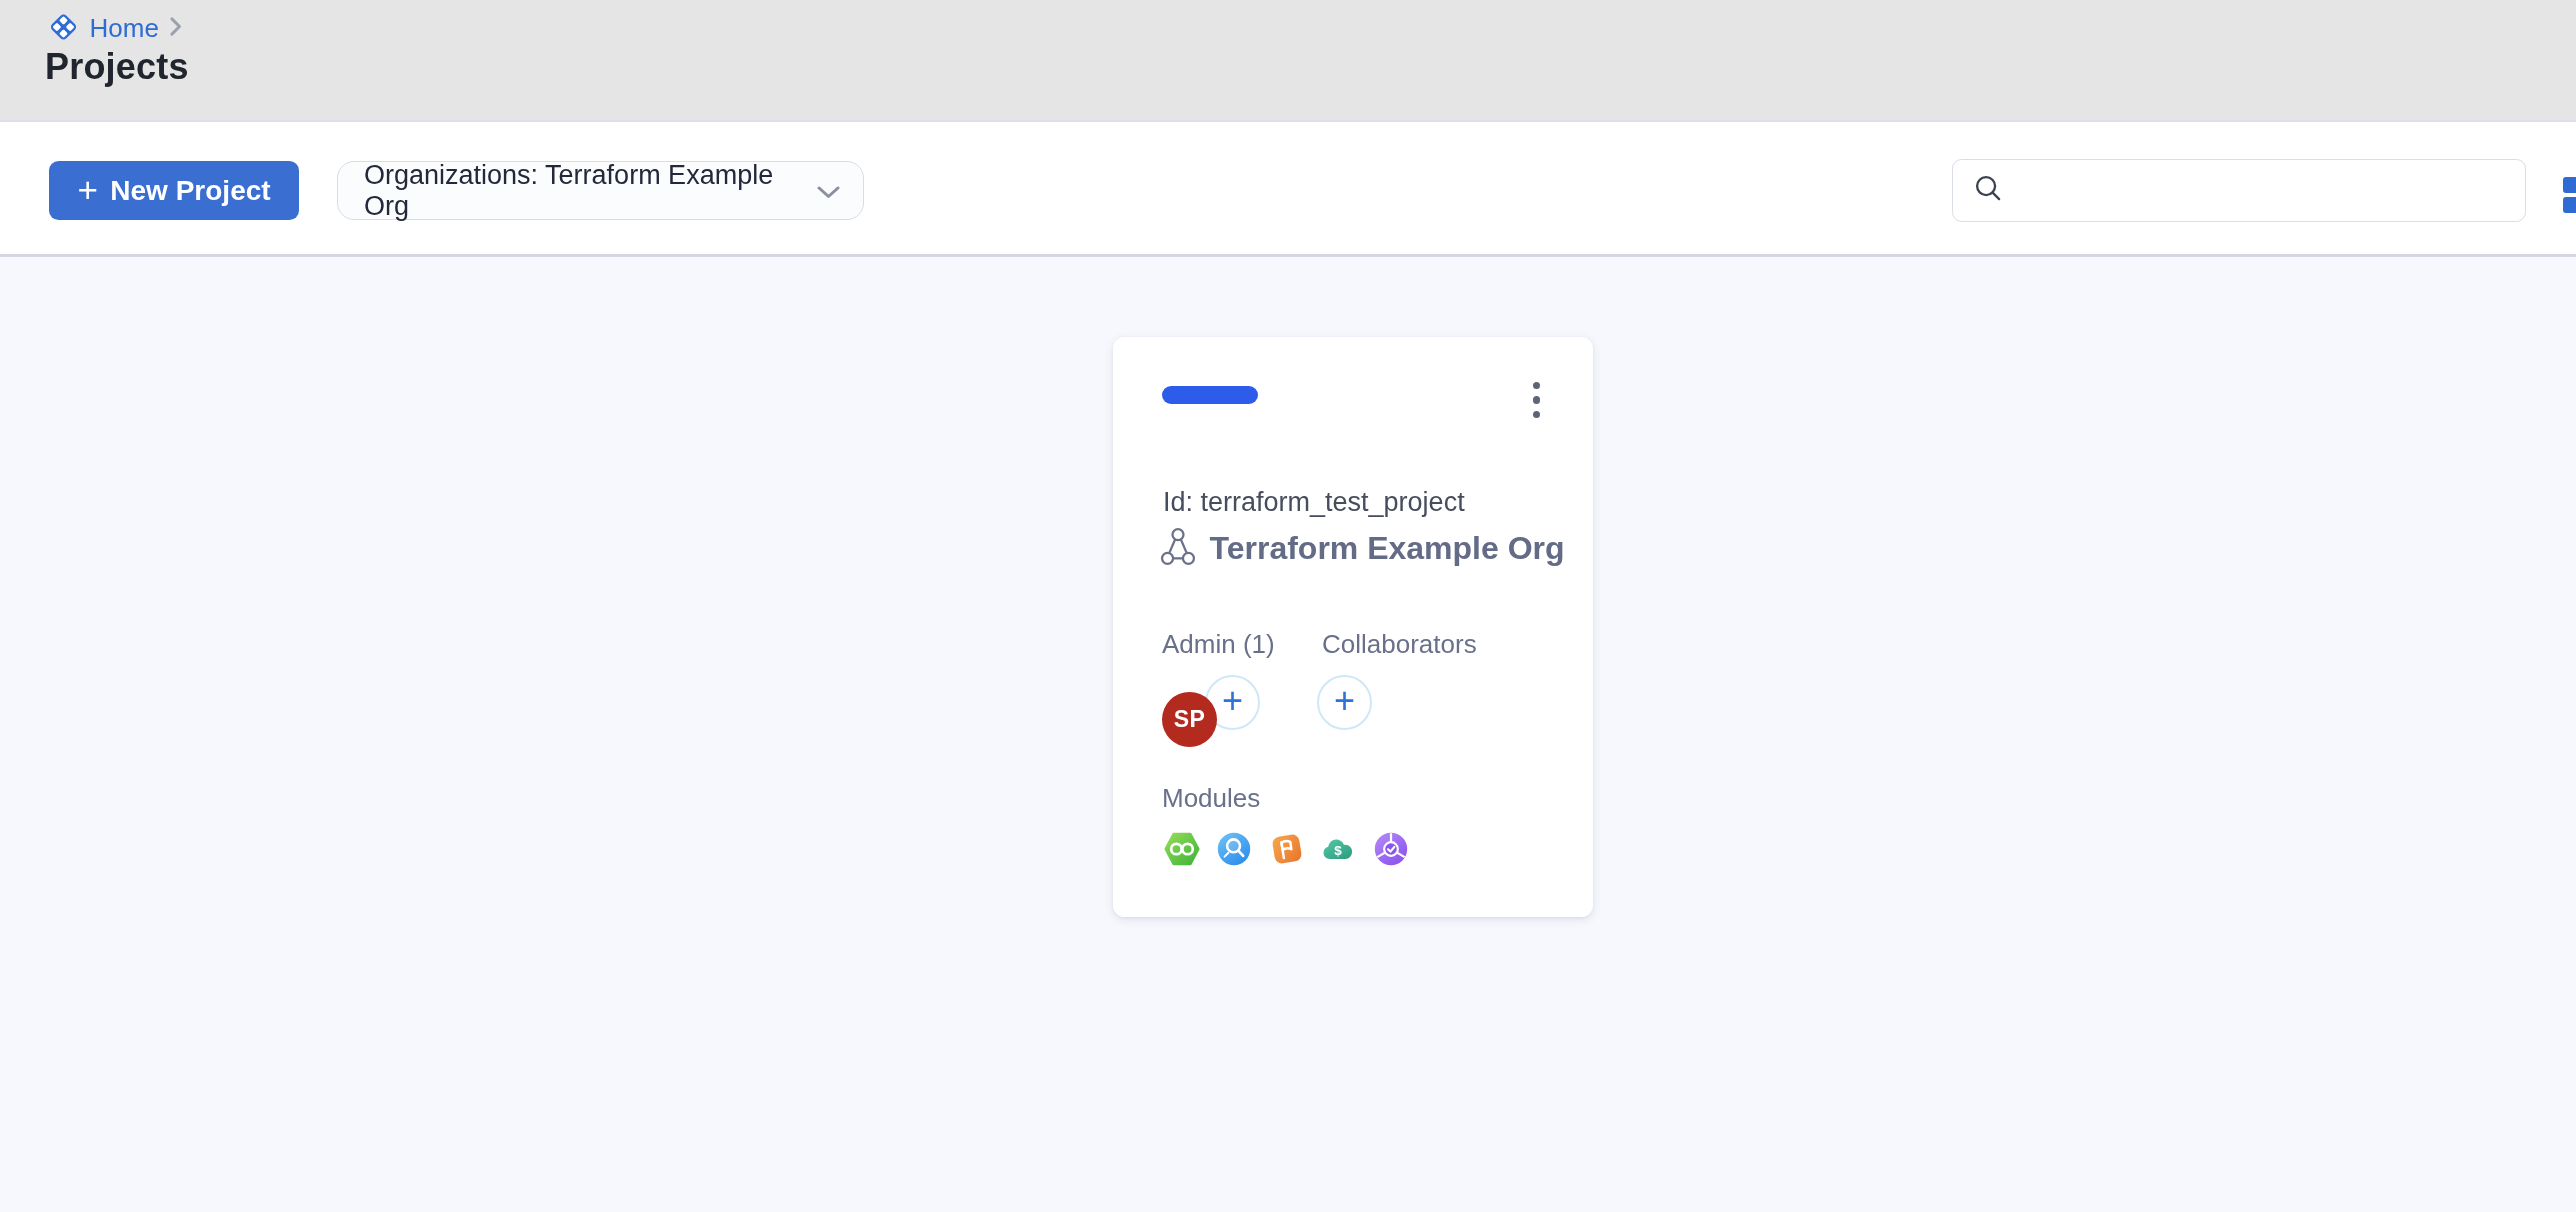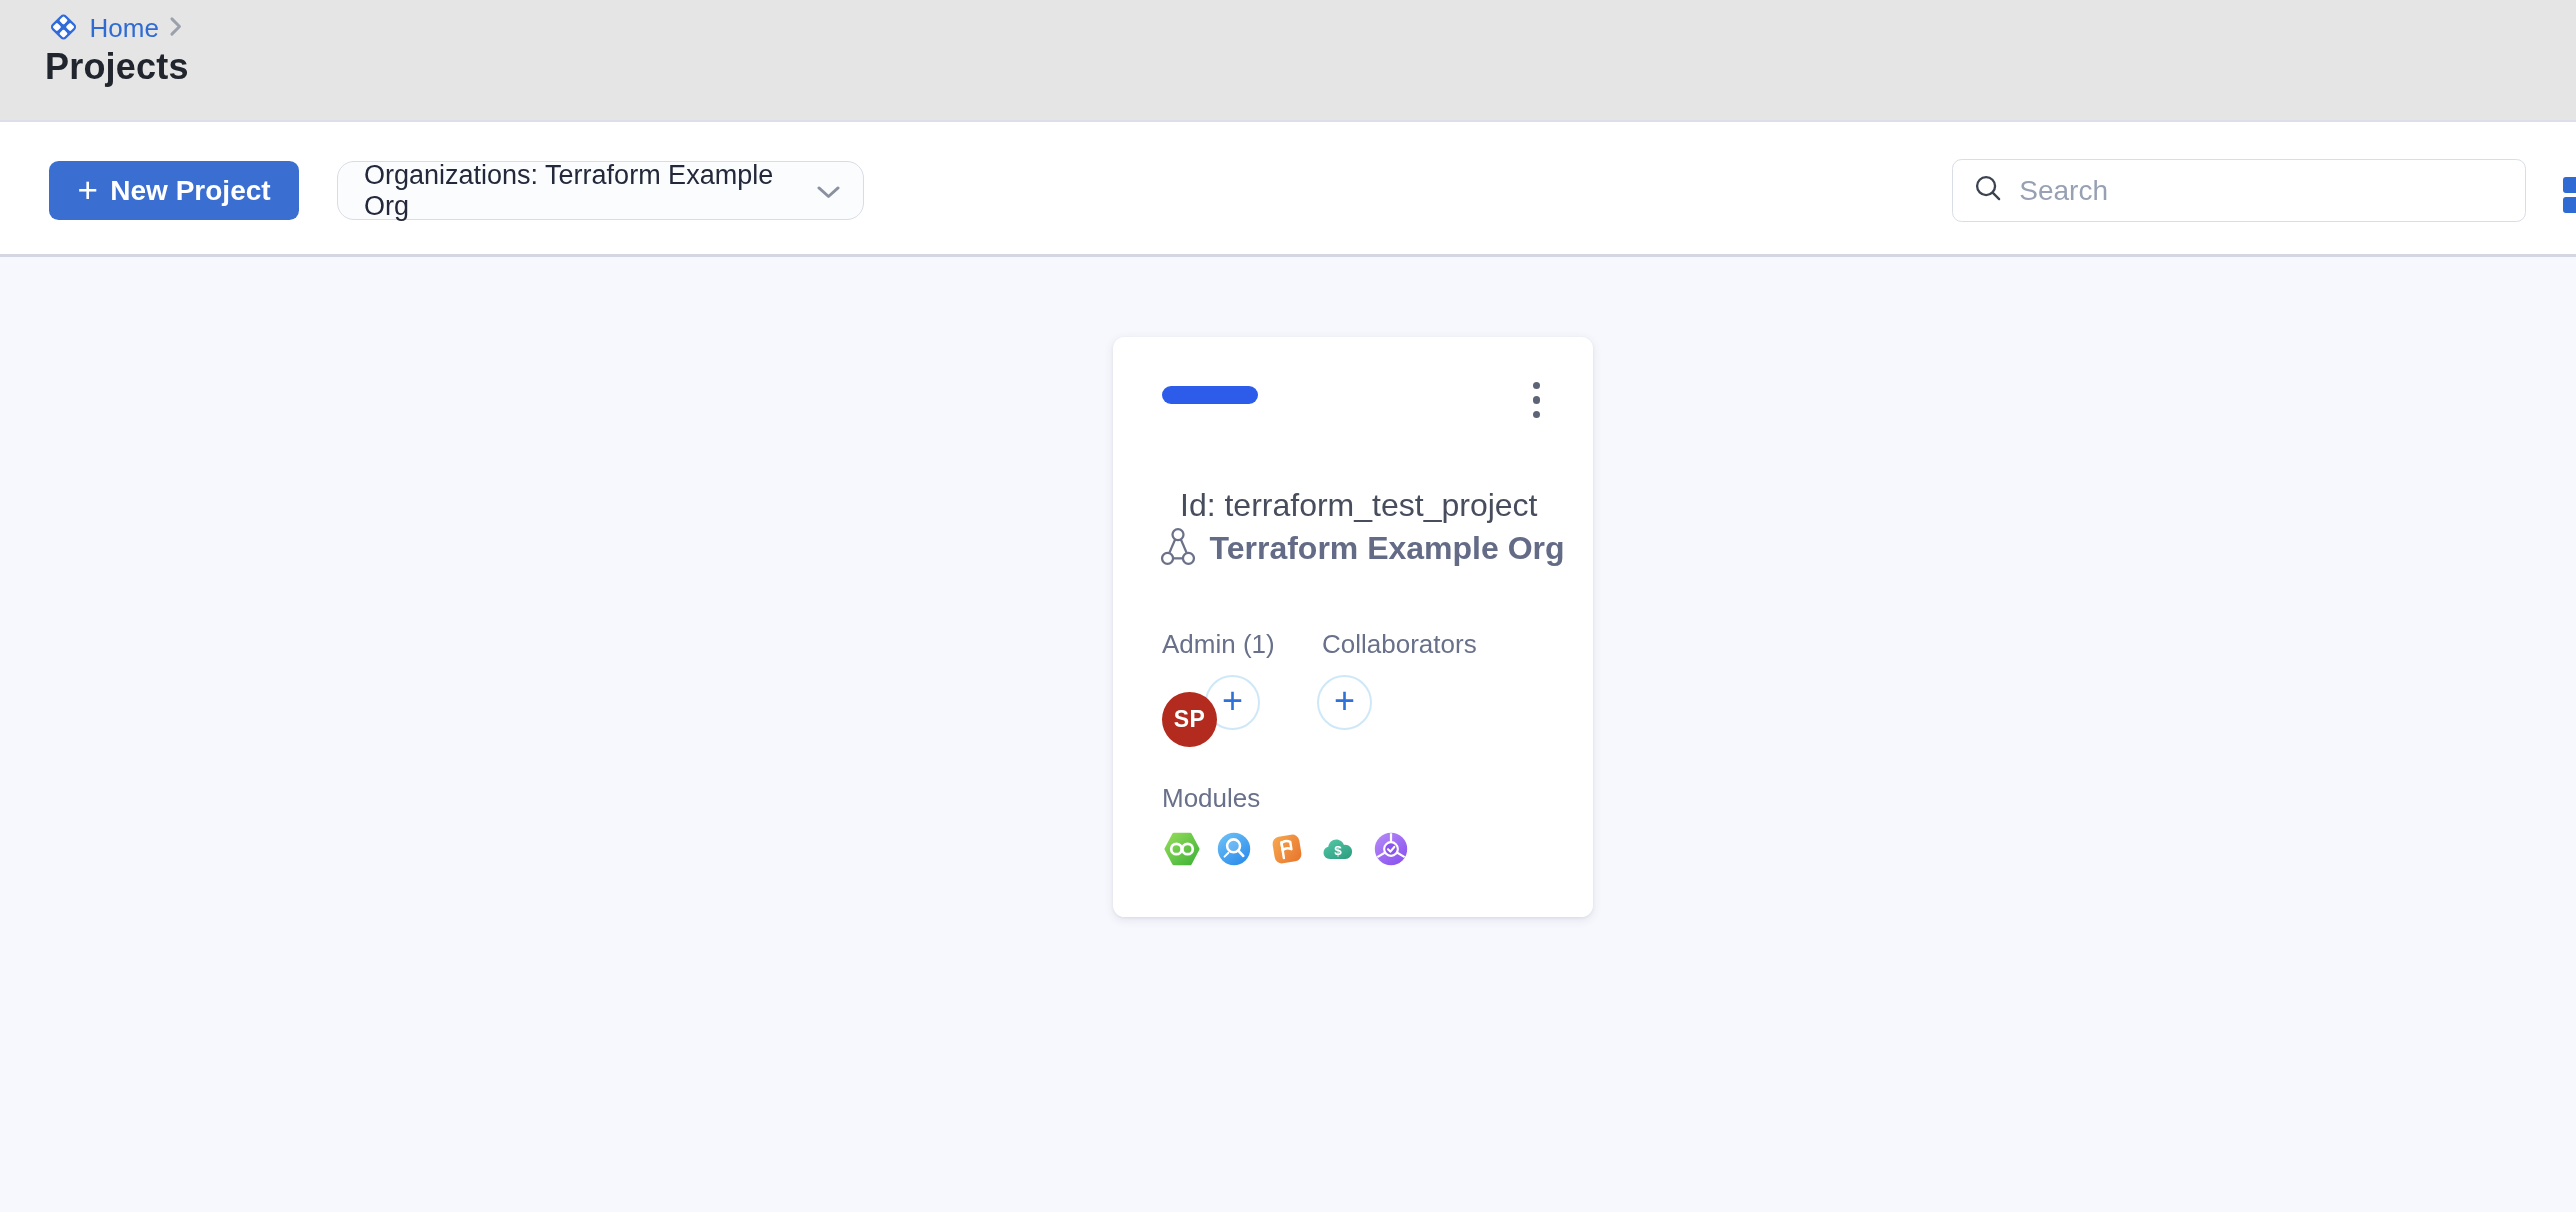--- a/index.html
+++ b/index.html
@@ -62,21 +62,21 @@
     box-shadow:0 2.9px 9.6px rgba(48,58,98,0.10), 0 1px 2.9px rgba(48,58,98,0.08);
     cursor:pointer;
   }
   .accent-pill { position:absolute; left:49px; top:49px; width:96px; height:18px; border-radius:9.6px; background:#2e5cea; }
   .kebab { position:absolute; left:410px; top:38px; width:27px; height:50px;
            display:flex; flex-direction:column; align-items:center; justify-content:center; gap:6.7px;
            background:none; border:none; cursor:pointer; }
   .kebab .dot { width:7.7px; height:7.7px; border-radius:50%; background:#5d6478; }
 
   .card-title { position:absolute; left:49px; top:94px; font-size:36px; font-weight:500; color:#16191f; letter-spacing:0.2px; }
-  .card-id    { position:absolute; left:67px; top:150px; font-size:32px; font-weight:400; color:#474d5c; }
+  .card-id    { position:absolute; left:50px; top:150px; font-size:27px; font-weight:400; color:#474d5c; }
 
   .org-row { position:absolute; left:46px; top:189px; display:flex; align-items:center; gap:12.5px; }
   .org-name { font-size:32px; font-weight:600; color:#636b86;text-align:center; }
 
   .section-label { position:absolute; font-size:26px; font-weight:400; color:#68708a; }
   .admin-label { left:49px; top:292px; }
   .collab-label { left:209px; top:292px; }
   .modules-label { left:49px; top:446px; }
 
   .avatar {
@@ -139,21 +139,20 @@
     </span>
   </div>
 
   <div class="search-box">
     <span>
       <svg width="29" height="29" viewBox="0 0 30 30">
         <circle cx="12.5" cy="12.5" r="9.3" fill="none" stroke="#3c4250" stroke-width="2.4"></circle>
         <line x1="19.3" y1="19.3" x2="26" y2="26" stroke="#3c4250" stroke-width="2.4" stroke-linecap="round"></line>
       </svg>
     </span>
-    <input type="text" placeholder="Search" style="">
   </div>
 
   <div class="view-toggle">
     <div class="sq"></div>
     <div class="sq"></div>
   </div>
 </div>
 <div class="divider2"></div>
 
 <div class="main">

